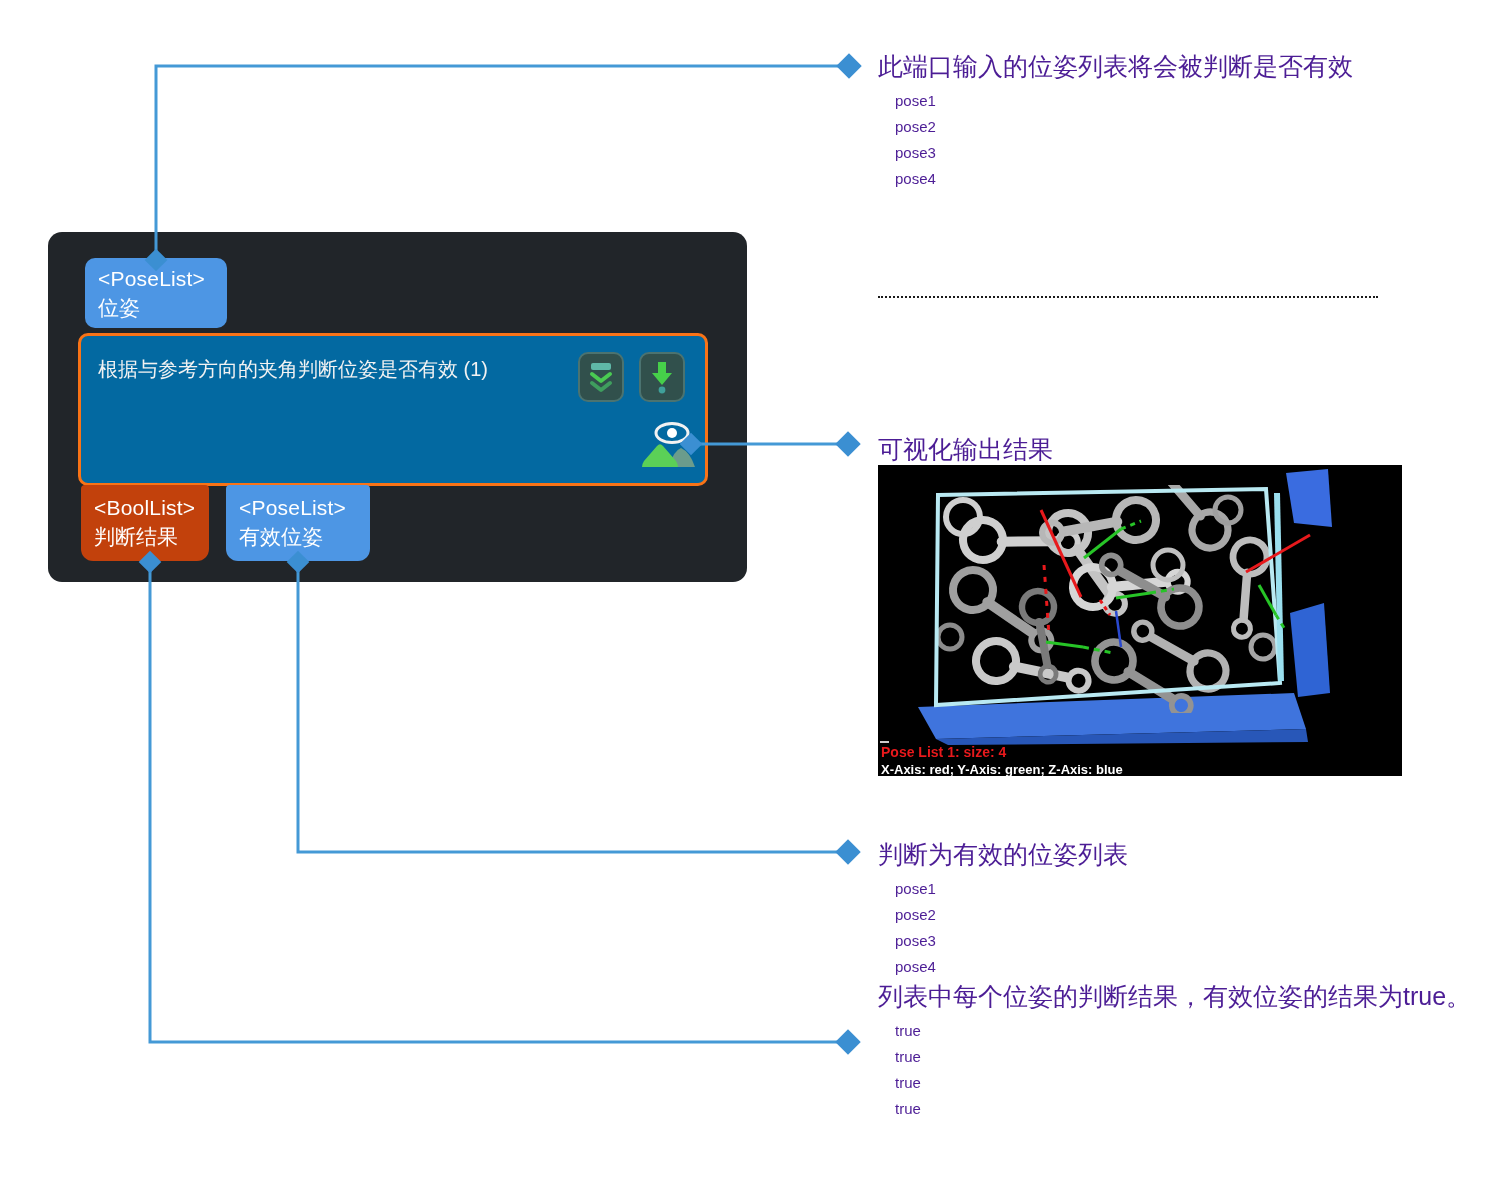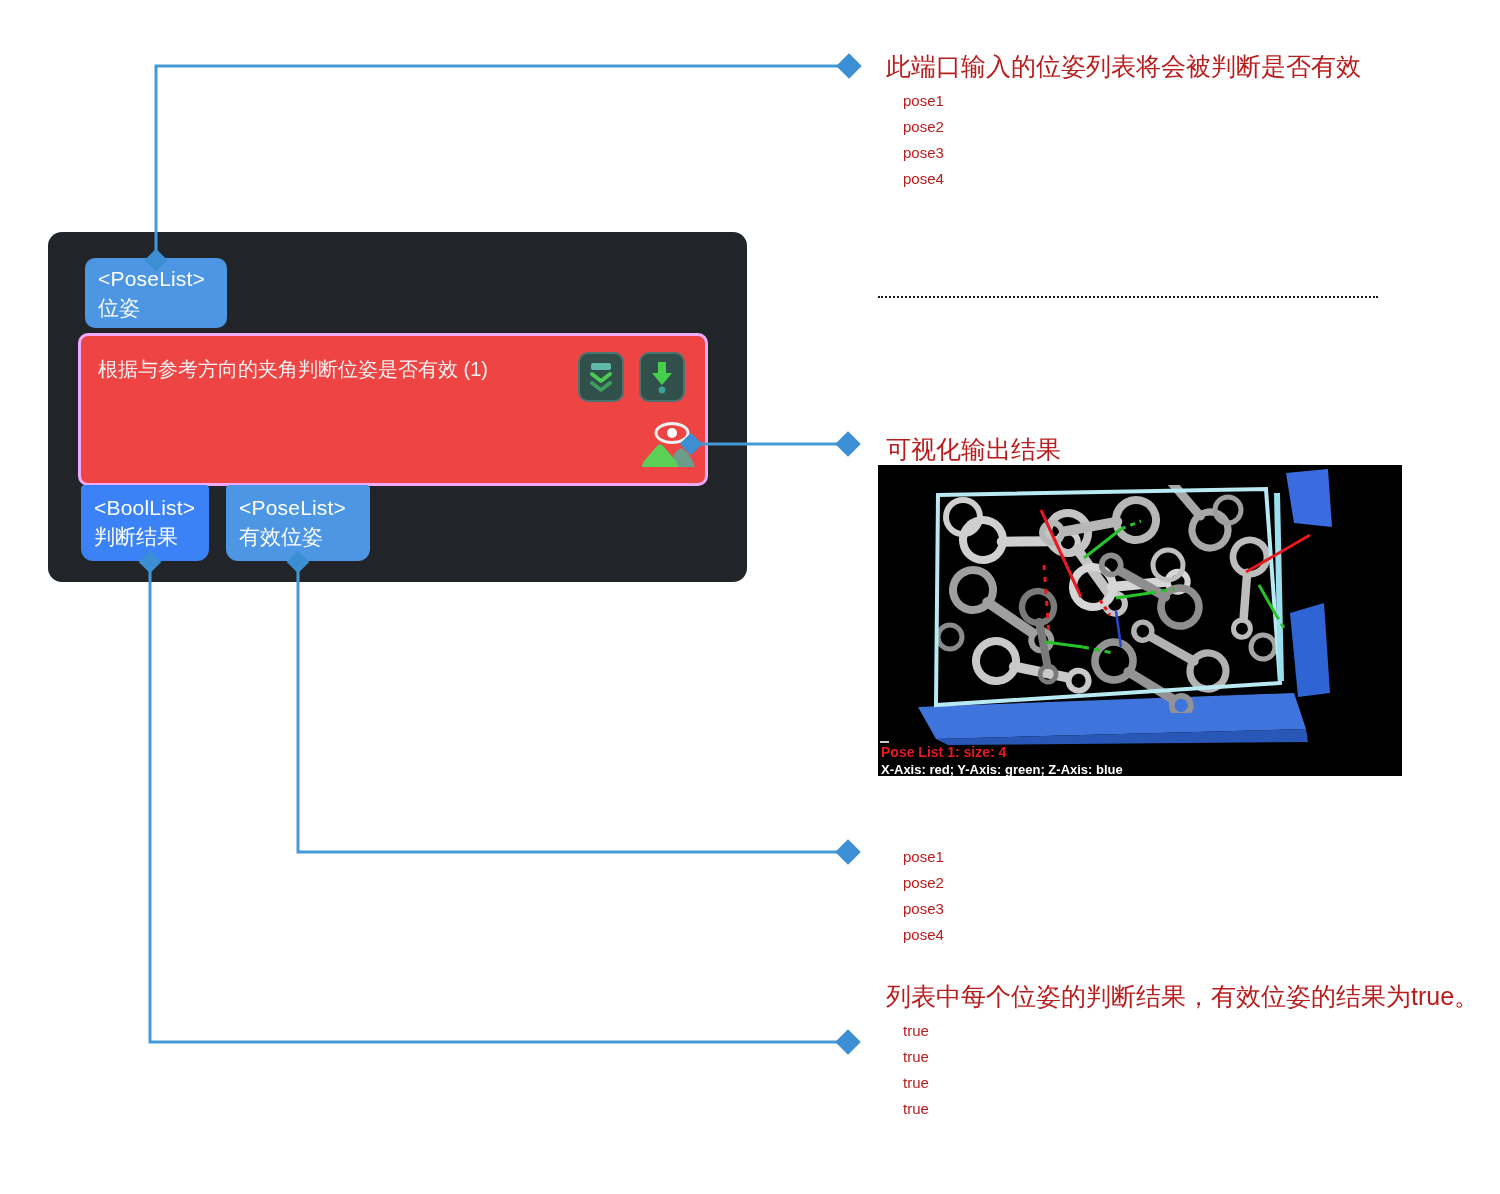--- a/index.html
+++ b/index.html
@@ -7,38 +7,38 @@
         font-family:"Liberation Sans",sans-serif;}
 
   
   .node{position:absolute;left:48px;top:232px;width:699px;height:350px;
         background:#212529;border-radius:14px;}
   .badge{position:absolute;color:#ffffff;font-size:21px;line-height:29px;
          padding:6px 0 12px 13px;box-sizing:border-box;white-space:nowrap;}
   .badge .type{letter-spacing:.2px;}
   .badge-in{left:37px;top:26px;width:142px;height:70px;background:#4d96e4;border-radius:10px;}
   .inner{position:absolute;left:30px;top:101px;width:630px;height:153px;box-sizing:border-box;
-         background:#ef4444;border:3px solid #f0abfc;border-radius:10px;}
+         background:#0369a1;border:3px solid #f97316;border-radius:10px;}
   .node-title{position:absolute;left:17px;top:20px;font-size:20px;color:#f2f2f2;white-space:nowrap;}
   .tool-btn{position:absolute;top:16px;width:46px;height:50px;background:#31504c;
             border:2px solid #4b7370;border-radius:10px;box-sizing:border-box;
             display:flex;align-items:center;justify-content:center;}
   .btn-collapse{left:497px;}
   .btn-run{left:558px;}
   .viz{position:absolute;right:8px;top:84px;width:56px;height:52px;}
-  .badge-bool{left:33px;top:253px;width:128px;height:76px;background:#3b82f6;
+  .badge-bool{left:33px;top:253px;width:128px;height:76px;background:#c2410c;
               border-radius:4px 4px 12px 12px;padding-top:8px;}
   .badge-pose{left:178px;top:253px;width:144px;height:76px;background:#4d96e4;
               border-radius:4px 4px 12px 12px;padding-top:8px;}
 
   
   .overlay{position:absolute;left:0;top:0;pointer-events:none;}
 
   
-  .ann{position:absolute;left:878px;color:#b91c1c;margin-left:8px;}
+  .ann{position:absolute;left:878px;color:#4c1d95;}
   .ann-title{font-size:25px;line-height:32px;white-space:nowrap;}
   .ann-list{margin:6px 0 0 17px;font-size:15px;line-height:26px;}
   .divider{position:absolute;left:878px;top:296px;width:500px;height:0;
            border-top:2px dotted #1a1a1a;}
   .imgbox{position:absolute;left:878px;top:465px;width:524px;height:311px;background:#000;}
 </style>
 </head>
 <body>
 
 <div class="page">
@@ -182,20 +182,21 @@
         <line x1="238" y1="146" x2="243" y2="182" stroke="#2a49d0" stroke-width="2.5"></line>
       </g>
 
       <rect x="2" y="276" width="9" height="2" fill="#cccccc"></rect>
       <text x="3" y="292" font-size="14" font-weight="bold" fill="#e8191c" font-family="Liberation Sans, sans-serif">Pose List 1: size: 4</text>
       <text x="3" y="309" font-size="13" font-weight="bold" fill="#ffffff" font-family="Liberation Sans, sans-serif">X-Axis: red; Y-Axis: green; Z-Axis: blue</text>
     </svg>
   </div>
 
   <div class="ann" style="top:838px">
+    <div class="ann-title">判断为有效的位姿列表</div>
     <div class="ann-list">
       <div>pose1</div>
       <div>pose2</div>
       <div>pose3</div>
       <div>pose4</div>
     </div>
   </div>
 
   <div class="ann" style="top:980px">
     <div class="ann-title">列表中每个位姿的判断结果，有效位姿的结果为true。</div>

